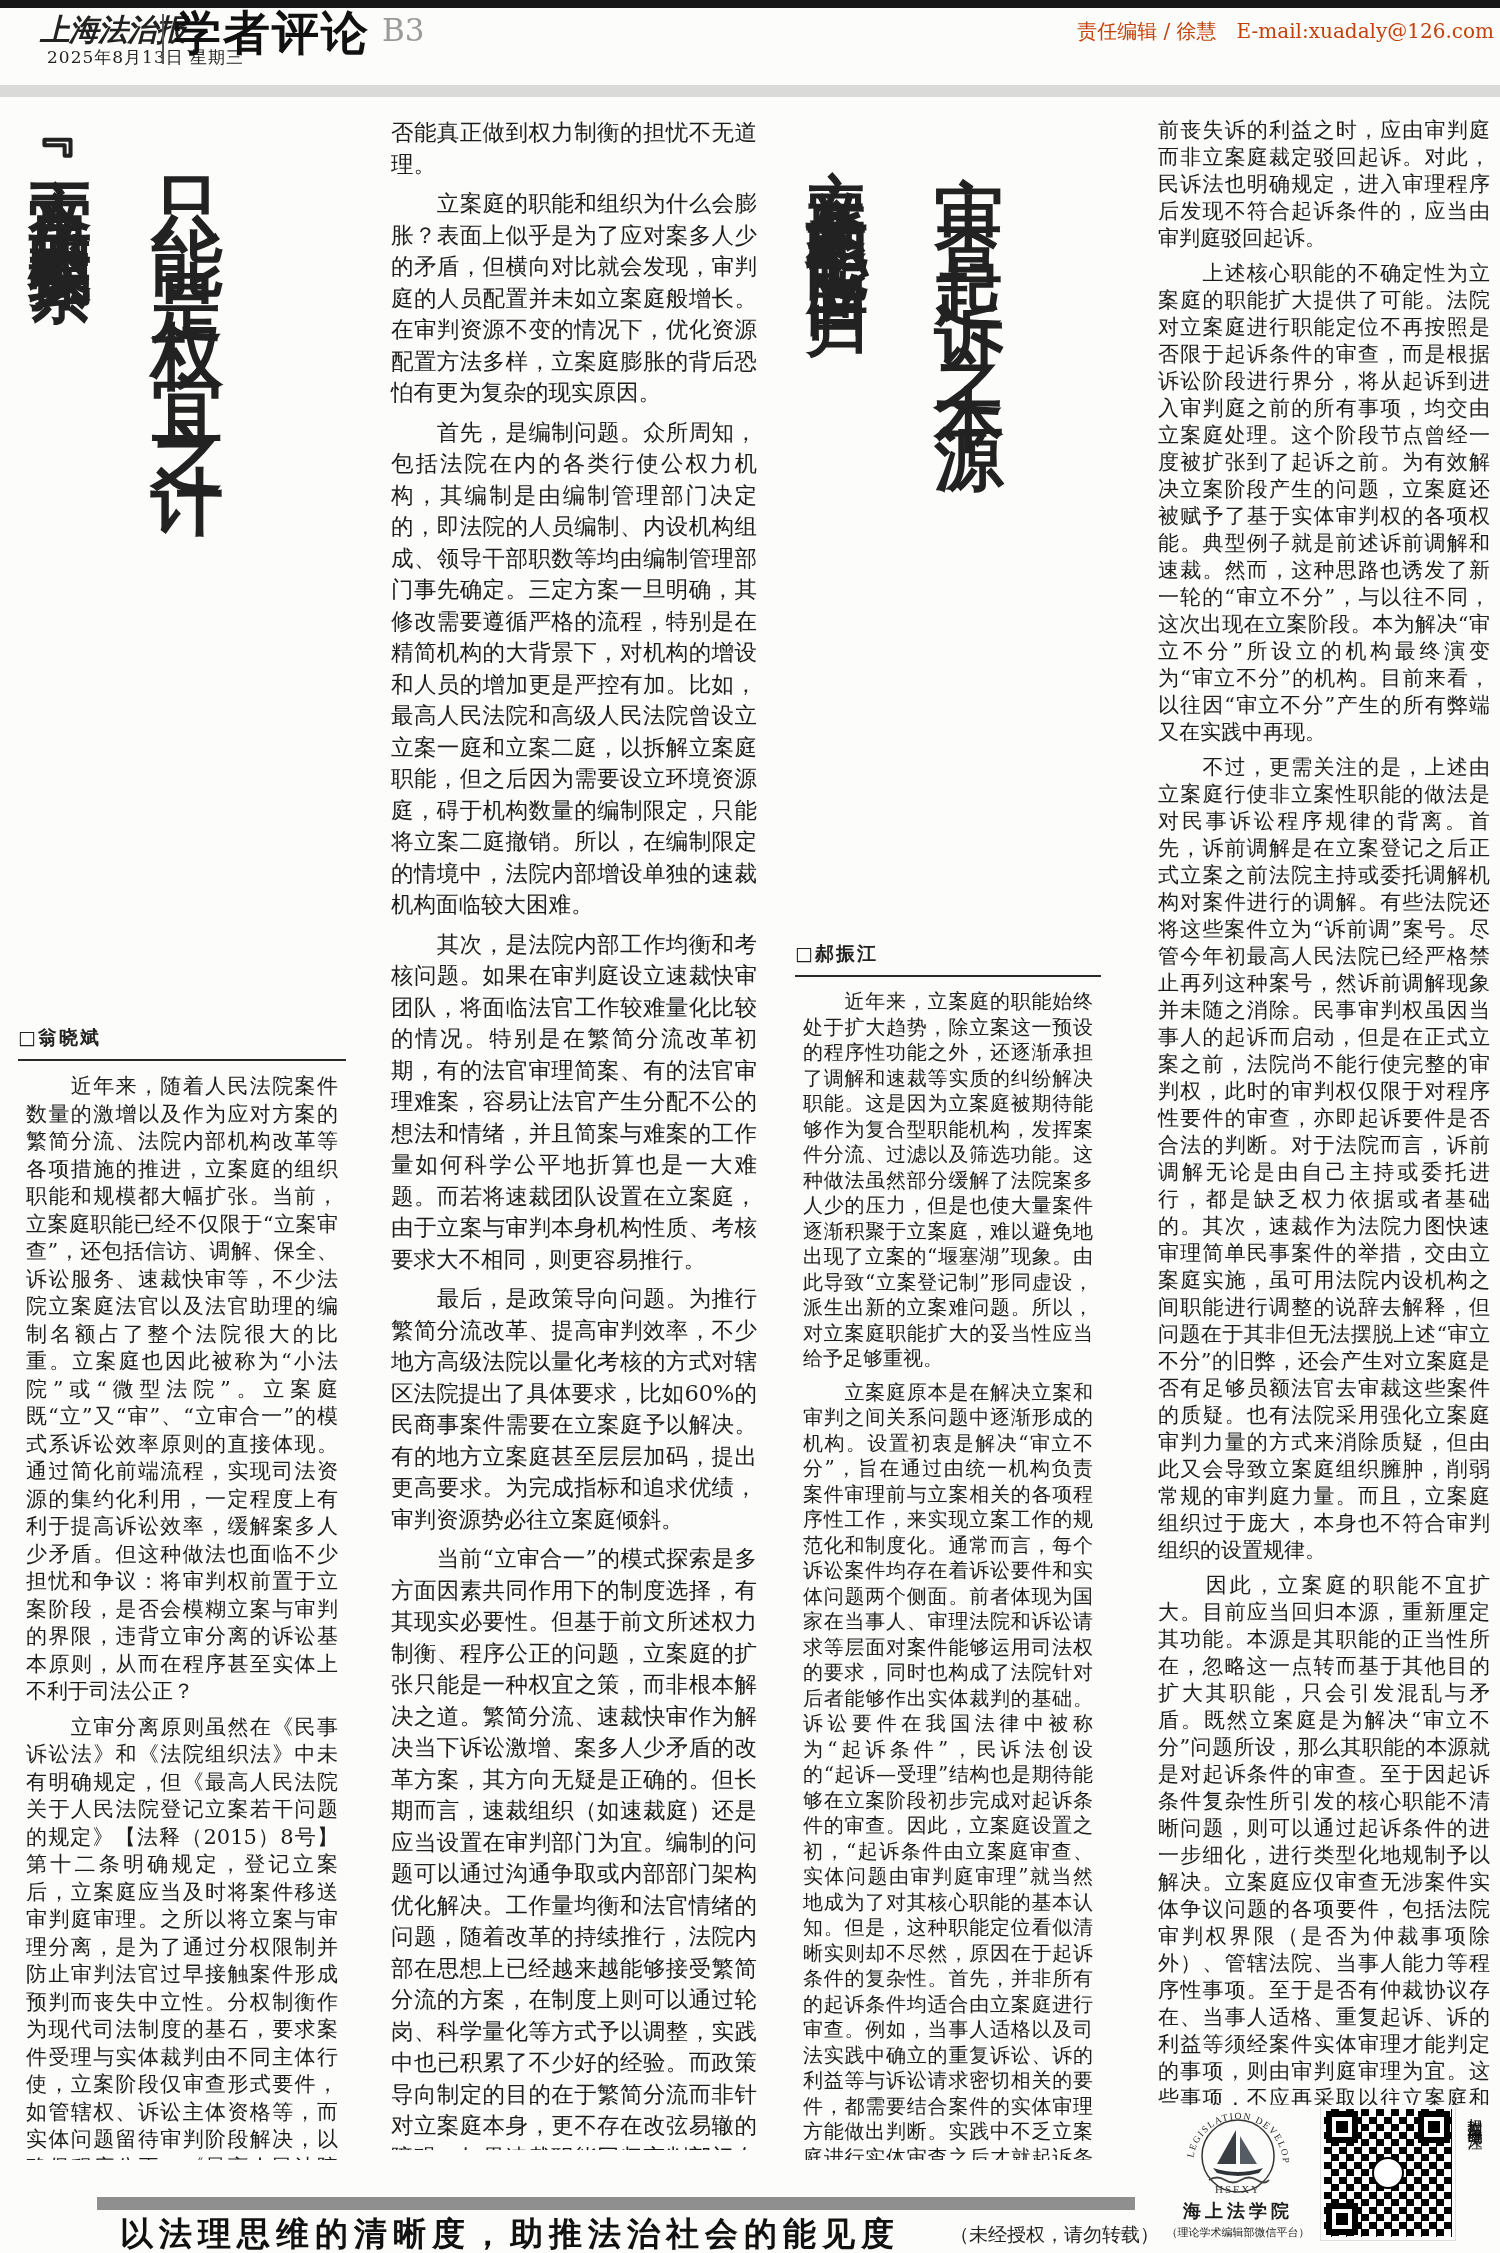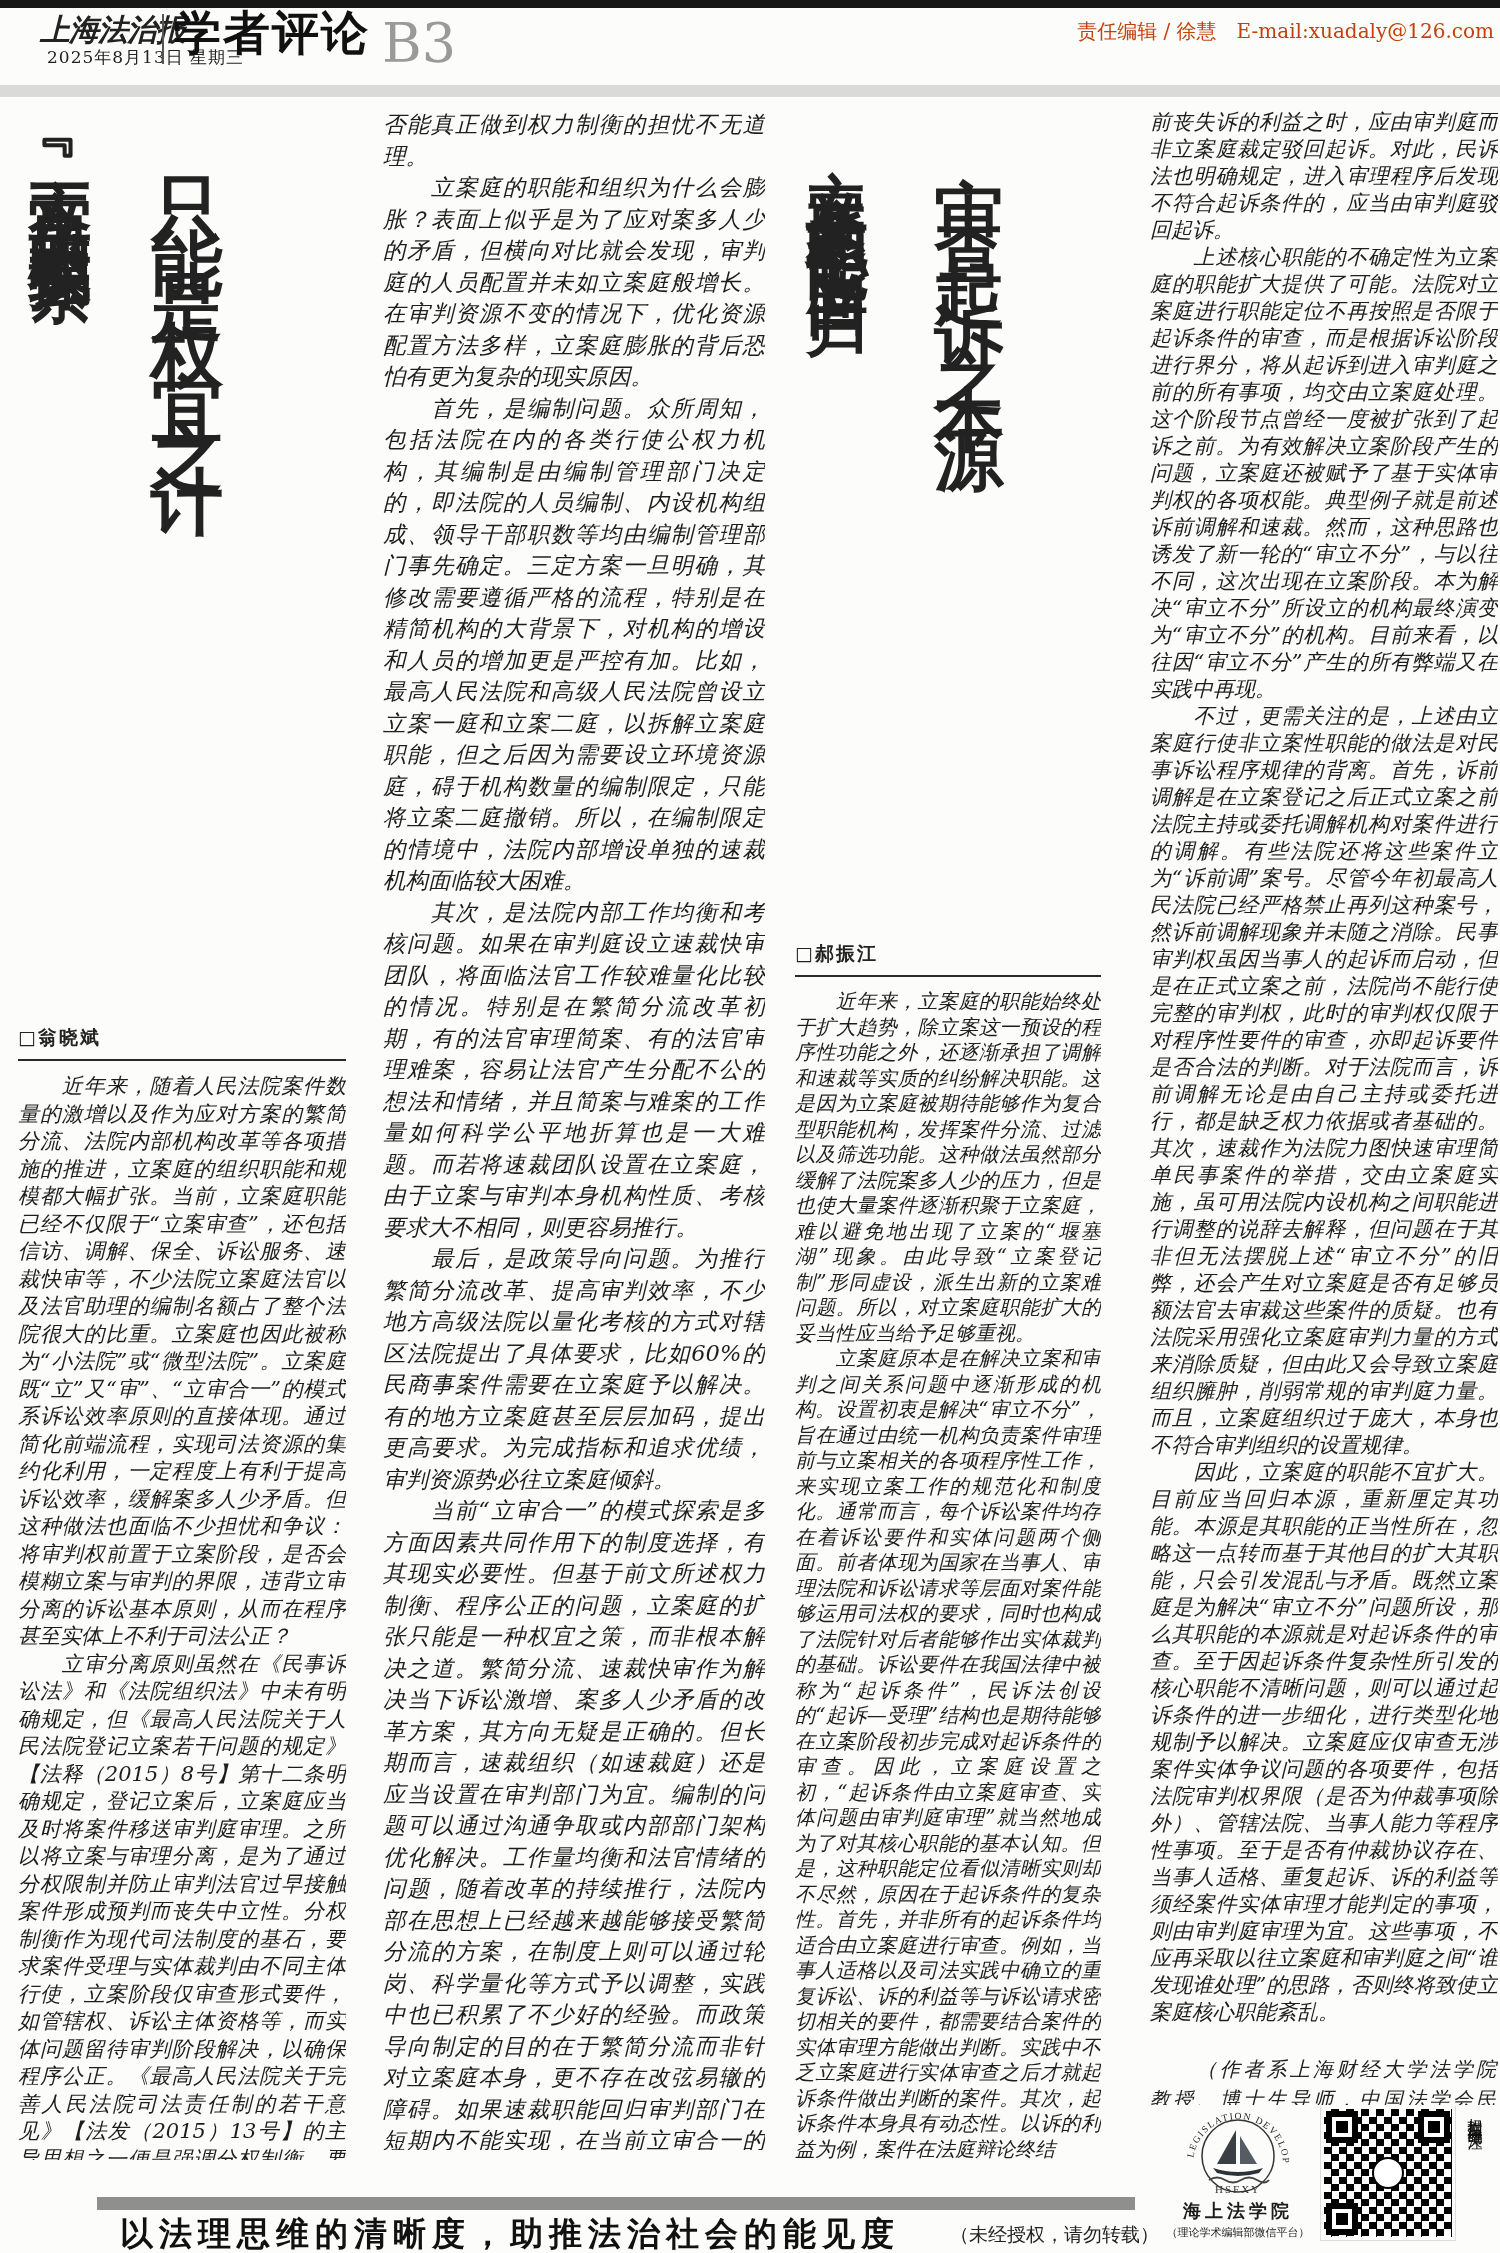--- a/index.html
+++ b/index.html
@@ -7,42 +7,42 @@
     width:1500px;height:2253px;position:relative;overflow:hidden;
     background:#fcfcfa;color:#1d1d1d;
     font-family:"DejaVu Serif","Liberation Serif",serif;
   }
   
   .topbar{position:absolute;left:0;top:0;width:1500px;height:8px;background:#171717;}
   .masthead{position:absolute;left:40px;top:10px;font-size:30px;font-weight:bold;font-style:italic;letter-spacing:-1px;color:#222;}
   .hdr-date{position:absolute;left:8px;top:46px;font-size:17px;color:#222;letter-spacing:1px;margin-left:39px;}
   .hdr-divider{position:absolute;left:162px;top:14px;height:50px;width:0;border-left:2px solid #555;}
   .section-title{position:absolute;left:174px;top:2px;font-size:47px;font-weight:900;font-family:"DejaVu Sans","Liberation Sans",sans-serif;letter-spacing:2px;color:#111;}
-  .page-no{position:absolute;left:382px;top:12px;font-size:54px;color:#9a9a9a;}
+  .page-no{position:absolute;left:382px;top:12px;font-size:31px;color:#9a9a9a;}
   .editor-line{position:absolute;right:6px;top:18px;font-size:20px;color:#c2410c;}
   .band{position:absolute;left:0;top:85px;width:1500px;height:12px;background:#dadad8;}
   
   .col{position:absolute;top:105px;overflow:hidden;}
   #col1{left:18px;width:328px;height:2055px;}
   #col2{left:383px;width:382px;height:2045px;}
   #col3{left:795px;width:306px;height:2055px;}
   #col4{left:1150px;width:348px;height:2000px;}
   
   .vhead{writing-mode:vertical-rl;font-weight:bold;color:#222;}
   .vhead .hl{display:block;}
   #vhead1{height:892px;padding:14px 82px 0 0;}
   #vhead1 .hl1{font-size:72px;letter-spacing:48px;margin-left:36px;}
   #vhead1 .hl2{font-size:63px;letter-spacing:9px;}
   #vhead2{height:808px;padding:14px 50px 0 0;}
   #vhead2 .hl1{font-size:69px;letter-spacing:42px;margin-left:45px;}
   #vhead2 .hl2{font-size:62px;letter-spacing:14px;}
   .author-row{font-size:19px;margin-top:14px;letter-spacing:2px;color:#222;font-weight:bold;}
   .rule{border-bottom:2px solid #2a2a2a;margin:8px 0 12px 0;}
   
-  .body p{margin:0;text-align:justify;text-justify:inter-ideograph;font-style:italic;}
+  .body p{margin:8px;text-align:justify;text-justify:inter-ideograph;}
   .body1 p{font-size:21px;line-height:27.5px;}
   .body2 p{font-size:22.5px;line-height:31.5px;}
   .body3 p{font-size:20px;line-height:25.5px;}
   .body4 p{font-size:21px;line-height:27px;}
   #col2 .body{padding-top:4px;}
   #col4 .body{padding-top:4px;}
   .credit{font-style:italic;letter-spacing:2px;text-align:justify;margin-top:28px;color:#222;}
   #col4 .credit{font-size:20px;line-height:30px;}
   
   .qr-block{position:absolute;left:1165px;top:2106px;width:335px;height:147px;display:flex;align-items:flex-start;gap:10px;overflow:hidden;}

